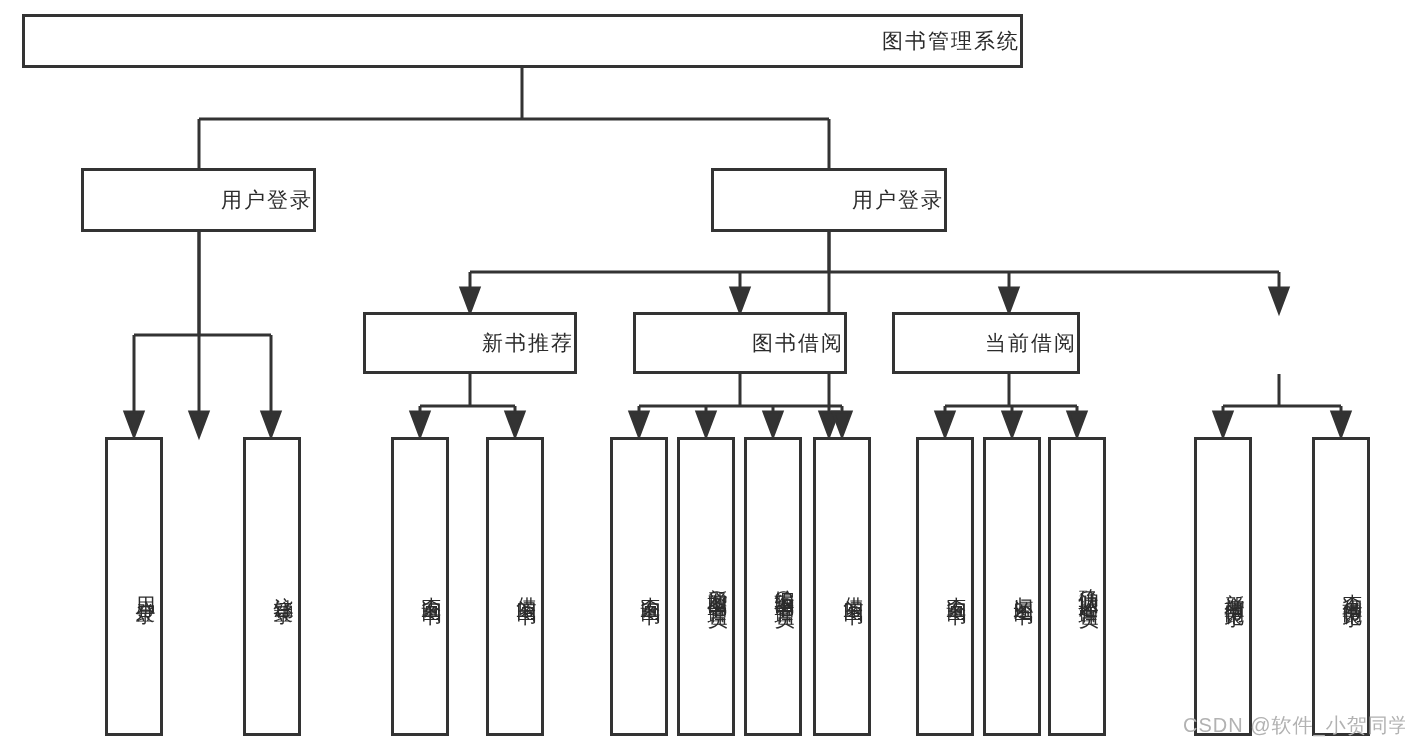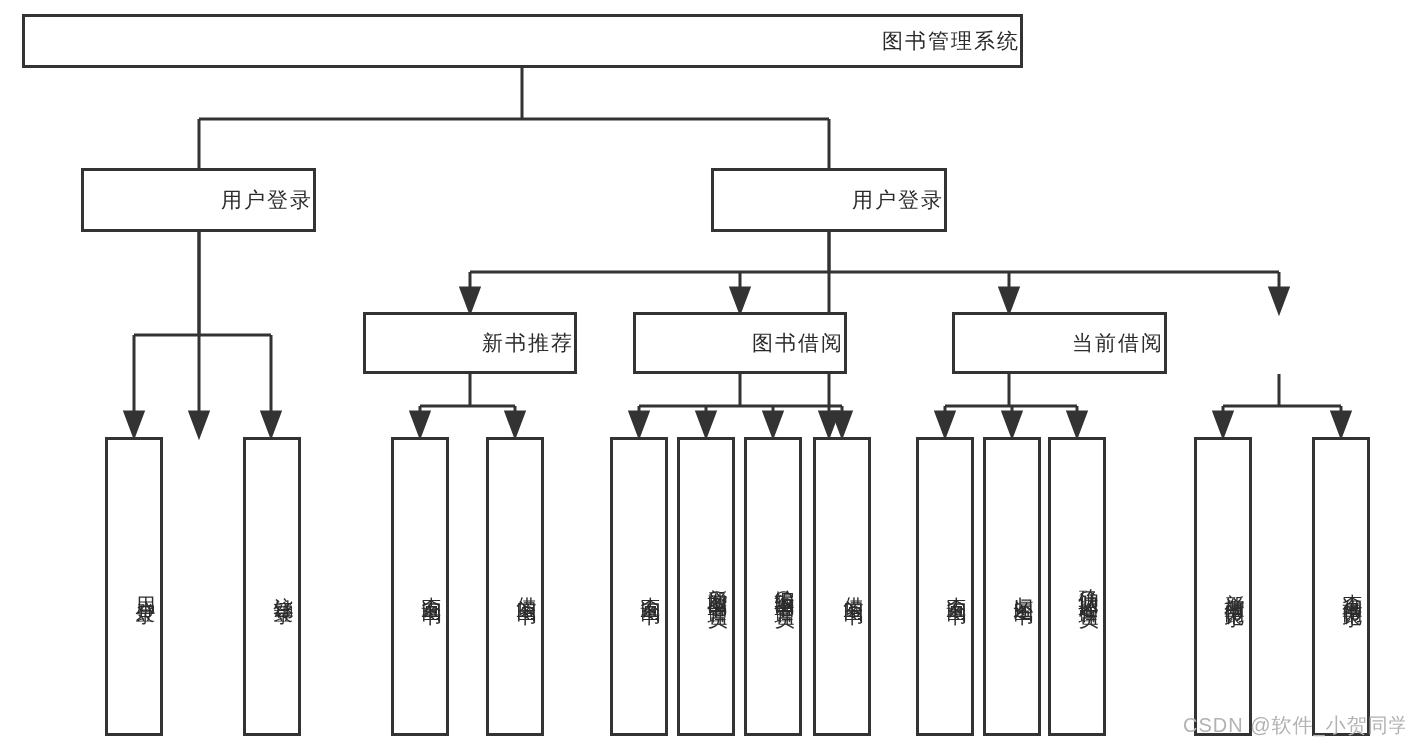--- a/index.html
+++ b/index.html
@@ -42,21 +42,21 @@
   }
   
   .n-root   {left:22px;  top:14px;  width:1001px; height:54px;}
   
   .n-login  {left:81px;  top:168px; width:235px; height:64px;}
   .n-mgmt   {left:711px; top:168px; width:236px; height:64px;}
   
   .lvl3     {top:312px; height:62px;}
   .n-newrec {left:363px; width:214px;}
   .n-borrow {left:633px; width:214px;}
-  .n-current{left:952px; width:215px;}
+  .n-current{left:892px; width:188px;}
   .n-records{left:1172px;width:215px;}
   
   .c1 {left:105px;}  .c2 {left:243px;}
   .c3 {left:391px;}  .c4 {left:486px;}
   .c5 {left:610px;}  .c6 {left:677px;}  .c7 {left:744px;}  .c8 {left:813px;}
   .c9 {left:916px;}  .c10{left:983px;}  .c11{left:1048px;}
   .c12{left:1194px;} .c13{left:1312px;}
   #watermark{
     position:absolute;left:1183px;top:712px;
     font-size:20px;color:var(--watermark);

